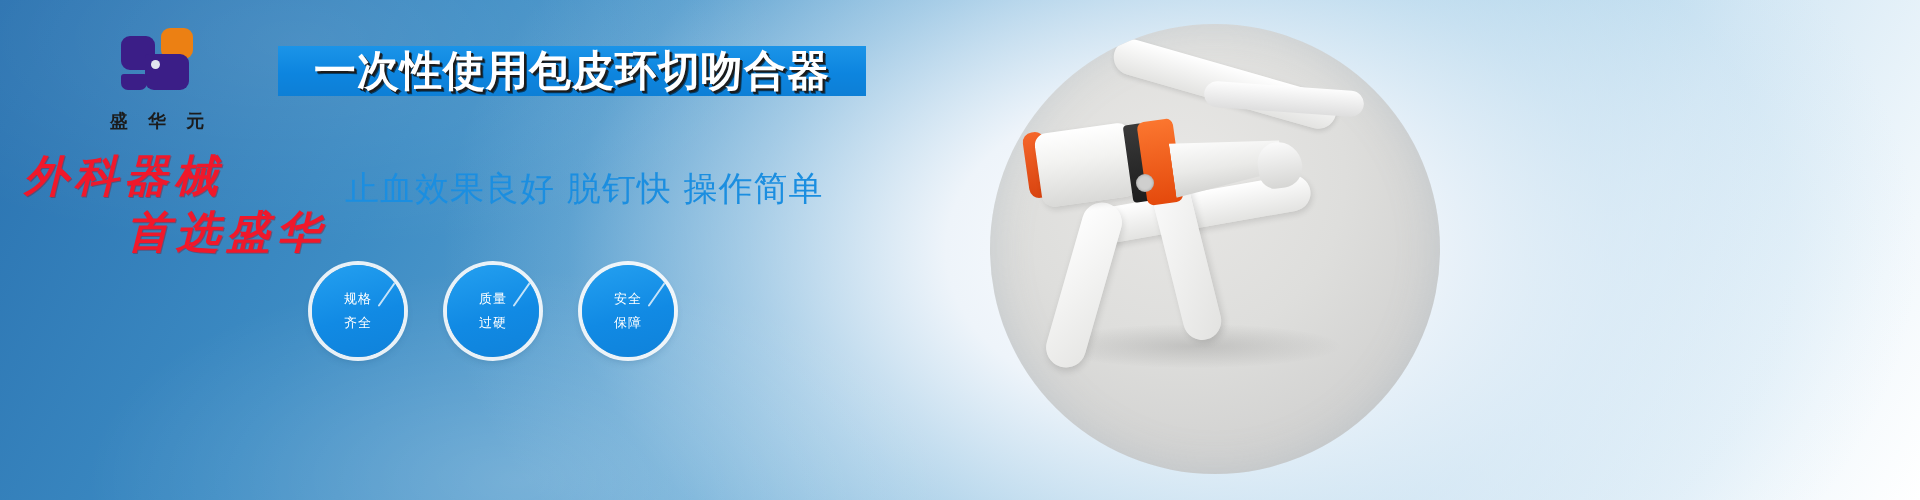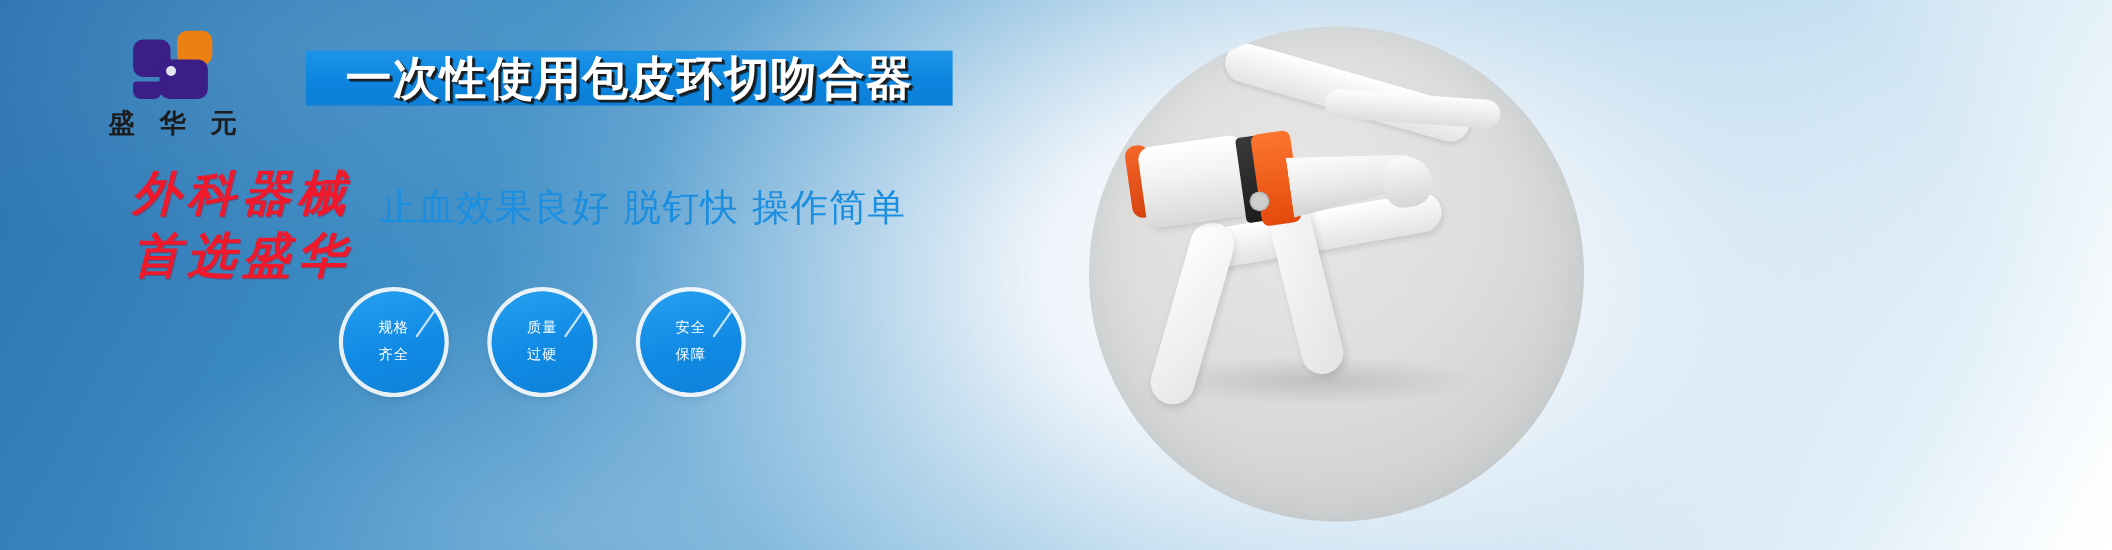--- a/index.html
+++ b/index.html
@@ -34,21 +34,21 @@
     text-align:center; z-index:6;
   }
   .logo-mark{ position:relative; width:72px; height:62px; margin:0 auto; }
   .lm { position:absolute; border-radius:7px; }
   .lm-a { left:0;  top:8px;  width:34px; height:34px; background:#3b1e87; border-radius:9px 9px 3px 9px;}
   .lm-b { left:40px; top:0;  width:32px; height:31px; background:#ec8013; border-radius:9px; }
   .lm-c { left:24px; top:26px; width:44px; height:36px; background:#3b1e87; border-radius:4px 9px 9px 9px;}
   .lm-d { left:0;  top:46px; width:26px; height:16px; background:#3b1e87; border-radius:3px 3px 7px 7px;}
   .lm-e { left:30px; top:32px; width:9px;  height:9px;  background:#e2e6ef; border-radius:50%; }
   .logo-name{
-    margin-top:6px; font-size:24px; font-weight:700; color:#1b1b1b;
+    margin-top:19px; font-size:18px; font-weight:700; color:#1b1b1b;
     letter-spacing:7px; text-indent:7px;
     font-family:"DejaVu Sans","Liberation Sans",sans-serif;
   }
 
   
   #title-bar{
     position:absolute; left:278px; top:46px;
     width:588px; height:50px;
     background:linear-gradient(180deg,#1b94e8 0%,#0d85df 55%,#0d7fd6 100%);
     z-index:6;
@@ -59,32 +59,32 @@
     display:flex; align-items:center; justify-content:center;
     font-size:42px; font-weight:700; color:#ffffff;
     letter-spacing:1px; white-space:nowrap;
     text-shadow: 2px 2px 0 #1c1c1c, 3px 3px 0 rgba(0,0,0,0.55);
     font-family:"DejaVu Sans","Liberation Sans",sans-serif;
     z-index:7;
   }
 
   
   #calli{
-    position:absolute; left:0; top:152px; width:320px;
+    position:absolute; left:18px; top:152px; width:320px;
     z-index:6; color:#f0182b;
     font-family:Liberation Serif, serif;
-    font-weight:700; font-style:italic;text-align:right;
+    font-weight:700; font-style:italic;
   }
   .calli-line{
     font-size:44px; line-height:50px; letter-spacing:6px;
     white-space:nowrap;
     text-shadow: 1px 1px 0 rgba(150,0,10,0.35);
   }
   .calli-line.l1{ margin-left:6px; }
-  .calli-line.l2{ margin-left:56px; margin-top:6px; }
+  .calli-line.l2{ margin-left:108px; margin-top:6px; }
 
   
   #subtitle{
     position:absolute; left:345px; top:166px;
     font-size:34px; font-weight:400; color:#1b8ee0;
     letter-spacing:1px; white-space:nowrap; z-index:6;
     font-family:"DejaVu Sans","Liberation Sans",sans-serif;
   }
 
   

